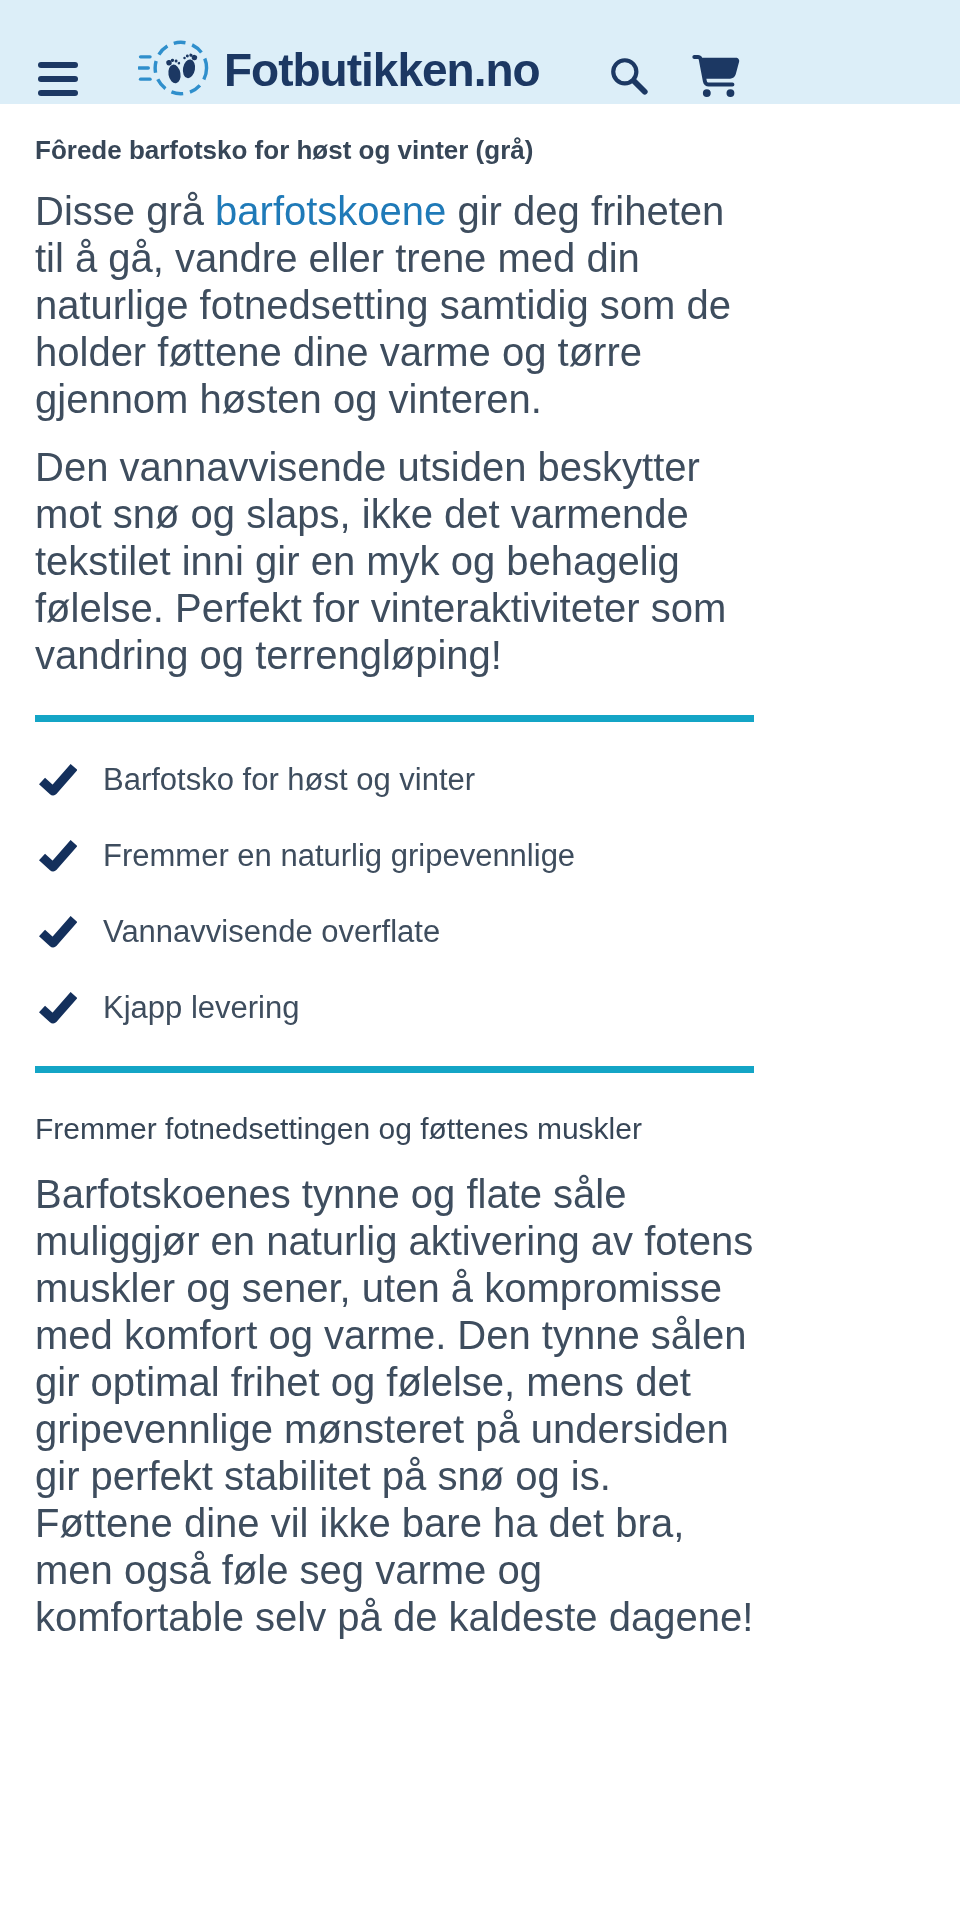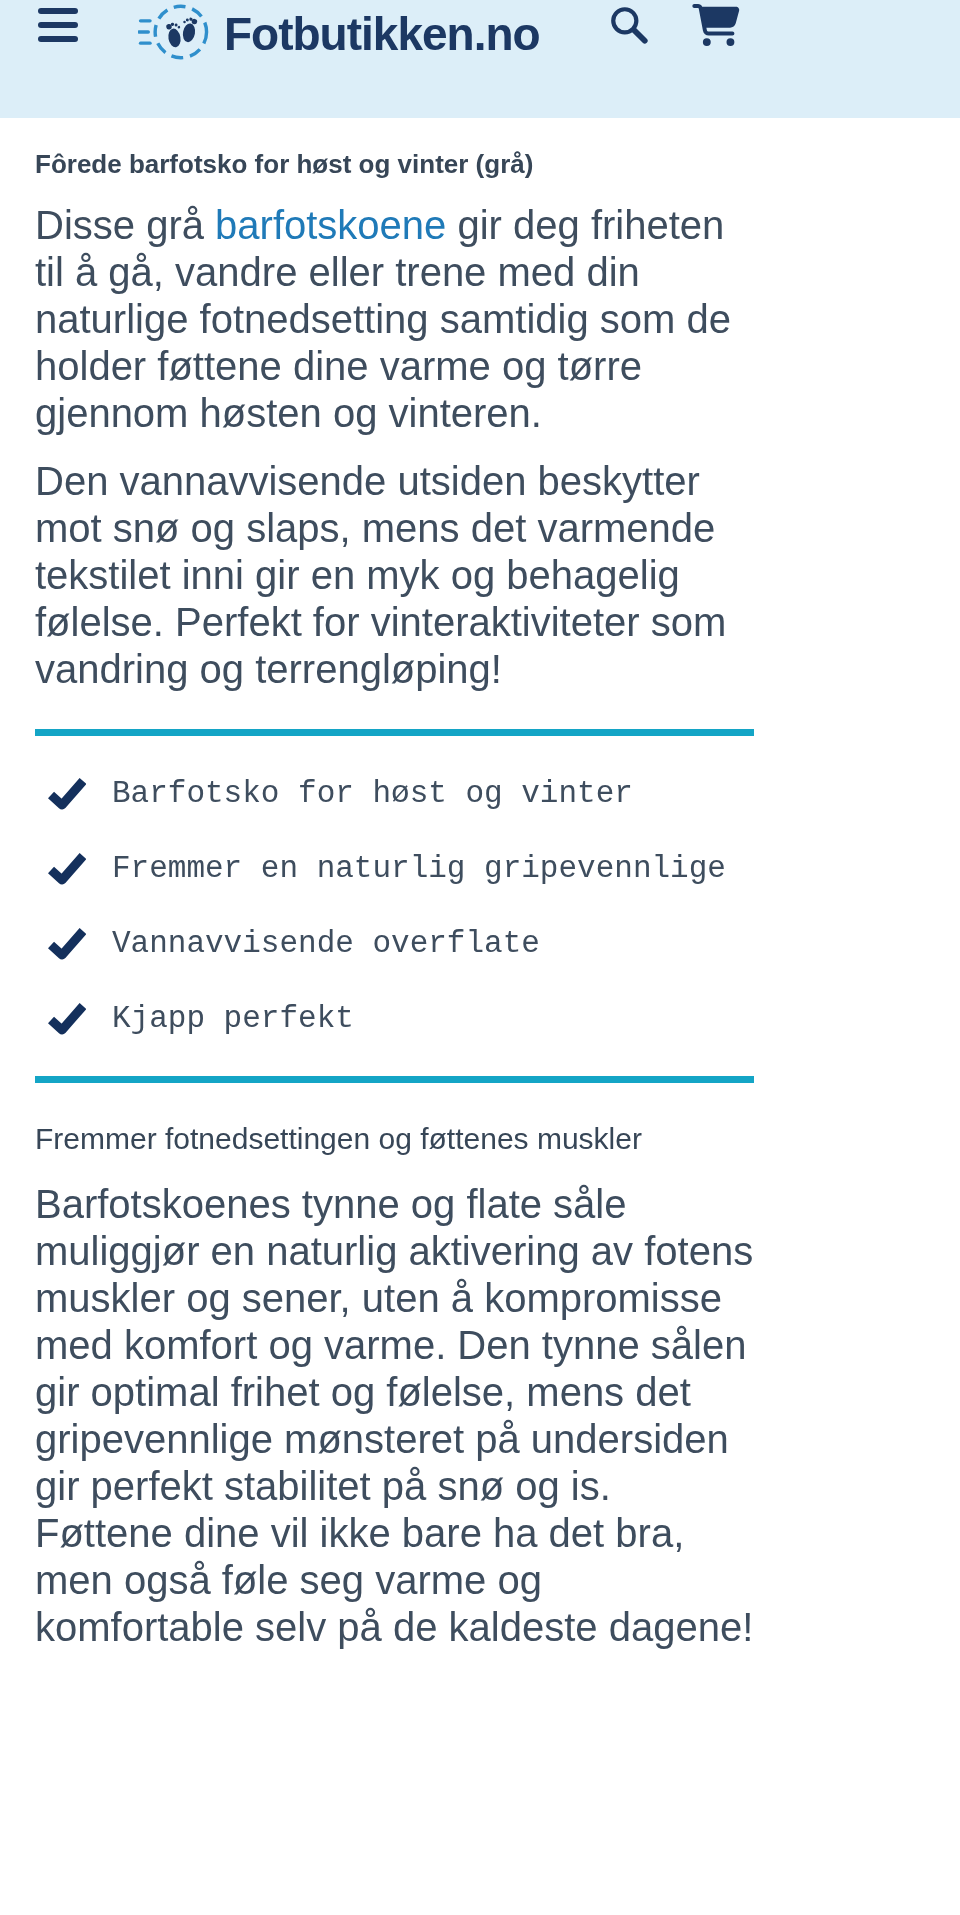--- a/index.html
+++ b/index.html
@@ -18,23 +18,23 @@
   body{
     width:960px;
     min-height:1915px;
     background:#ffffff;
     font-family:"Liberation Sans", sans-serif;
     color:var(--text);
   }
   
   .header{
     display:flex;
-    align-items:flex-start;
+    align-items:flex-end;
     background:var(--header_bg);
-    height:118px;
+    height:104px;
     padding-left:30px;
   }
   .hamburger{
     background:none;border:none;cursor:pointer;
     display:flex;flex-direction:column;gap:8px;
     padding:8px;
   }
   .hamburger .bar{display:block;width:40px;height:6px;border-radius:3px;background:var(--navy);}
   .logo{
     display:flex;align-items:center;gap:14px;
@@ -69,23 +69,22 @@
   }
   .inline-link{color:var(--link);text-decoration:none;cursor:pointer;}
   .divider{
     border:none;
     height:7px;
     background:var(--divider);
     margin:36px 0 14px 0;
   }
   .features{
     list-style:none;
-    margin:13px;
+    margin:4px;
     padding:0;
-    font-family:Liberation Mono, monospace;
   }
   .features li{
     display:flex;
     align-items:center;
     gap:26px;
     margin:40px 0;
     font-size:31px;
   }
   .check-icon{display:inline-flex;flex:0 0 auto;}
   .section-title{
@@ -154,21 +153,21 @@
       </svg>
     </span>
   </button>
 </header>
 
 <main class="content">
   <h1 class="product-title">Fôrede barfotsko for høst og vinter (grå)</h1>
 
   <p><span>Disse grå </span><a class="inline-link">barfotskoene</a><span> gir deg friheten til å gå, vandre eller trene med din naturlige fotnedsetting samtidig som de holder føttene dine varme og tørre gjennom høsten og vinteren.</span></p>
 
-  <p>Den vannavvisende utsiden beskytter mot snø og slaps, mens det varmende tekstilet inni gir en myk og behagelig følelse. Perfekt for vinteraktiviteter som vandring og terrengløping!</p>
+  <p>Den vannavvisende utsiden beskytter mot snø og slaps, ikke det varmende tekstilet inni gir en myk og behagelig følelse. Perfekt for vinteraktiviteter som vandring og terrengløping!</p>
 
   <hr class="divider">
 
   <ul class="features">
     <li>
       <span class="check-icon">
         <svg width="38" height="34" viewBox="0 0 38 34">
             <polyline points="3,18 14,28 35,4" fill="none" stroke="var(--check)" stroke-width="9" stroke-linejoin="round"></polyline>
           </svg>
       </span>
@@ -189,21 +188,21 @@
           </svg>
       </span>
       <span>Vannavvisende overflate</span>
     </li>
     <li>
       <span class="check-icon">
         <svg width="38" height="34" viewBox="0 0 38 34">
             <polyline points="3,18 14,28 35,4" fill="none" stroke="var(--check)" stroke-width="9" stroke-linejoin="round"></polyline>
           </svg>
       </span>
-      <span>Kjapp perfekt</span>
+      <span>Kjapp levering</span>
     </li>
   </ul>
 
   <hr class="divider">
 
   <h2 class="section-title">Fremmer fotnedsettingen og føttenes muskler</h2>
 
   <p>Barfotskoenes tynne og flate såle muliggjør en naturlig aktivering av fotens muskler og sener, uten å kompromisse med komfort og varme. Den tynne sålen gir optimal frihet og følelse, mens det gripevennlige mønsteret på undersiden gir perfekt stabilitet på snø og is. Føttene dine vil ikke bare ha det bra, men også føle seg varme og komfortable selv på de kaldeste dagene!</p>
 </main>
 

